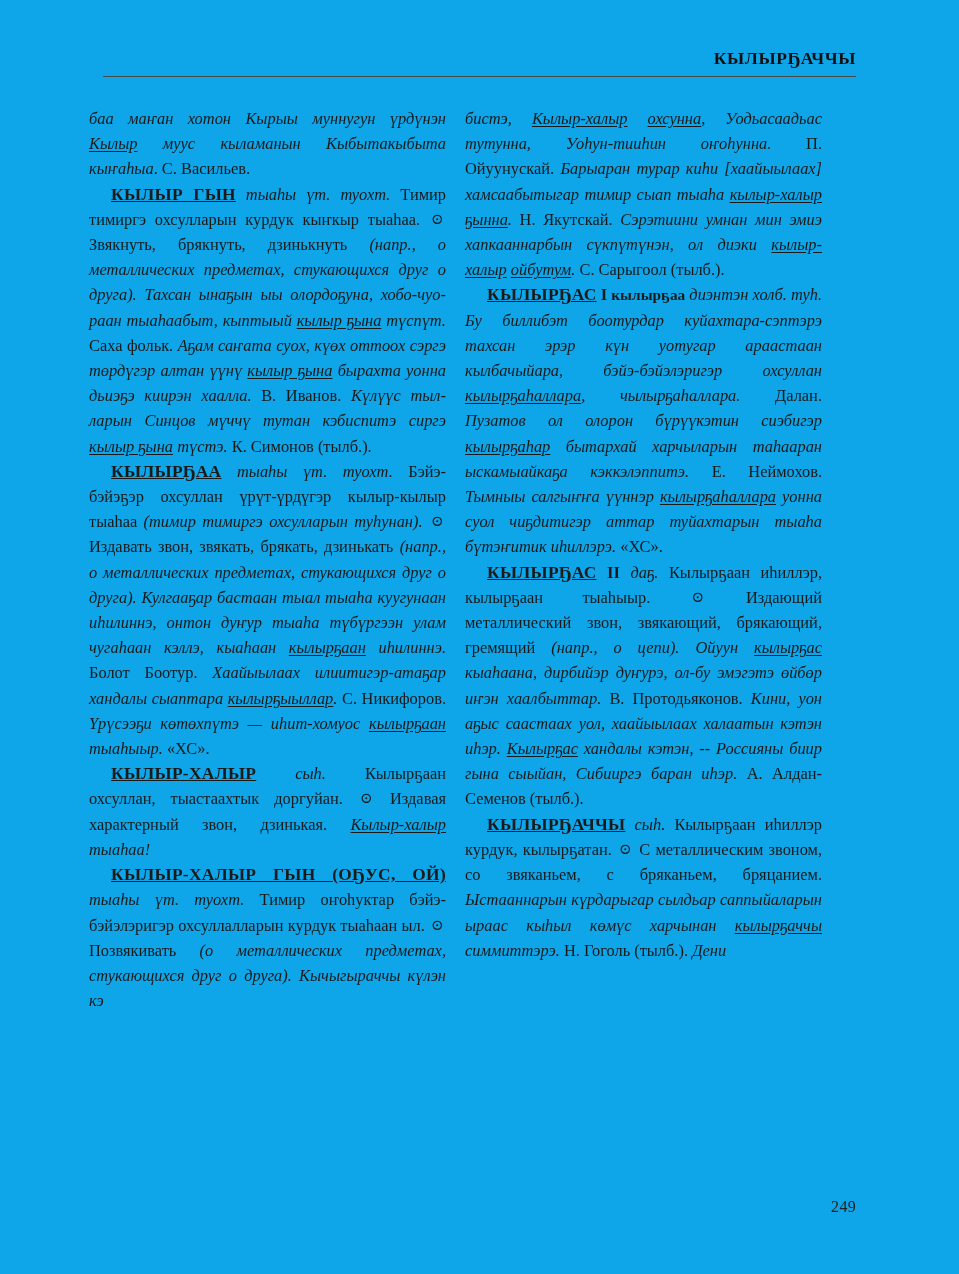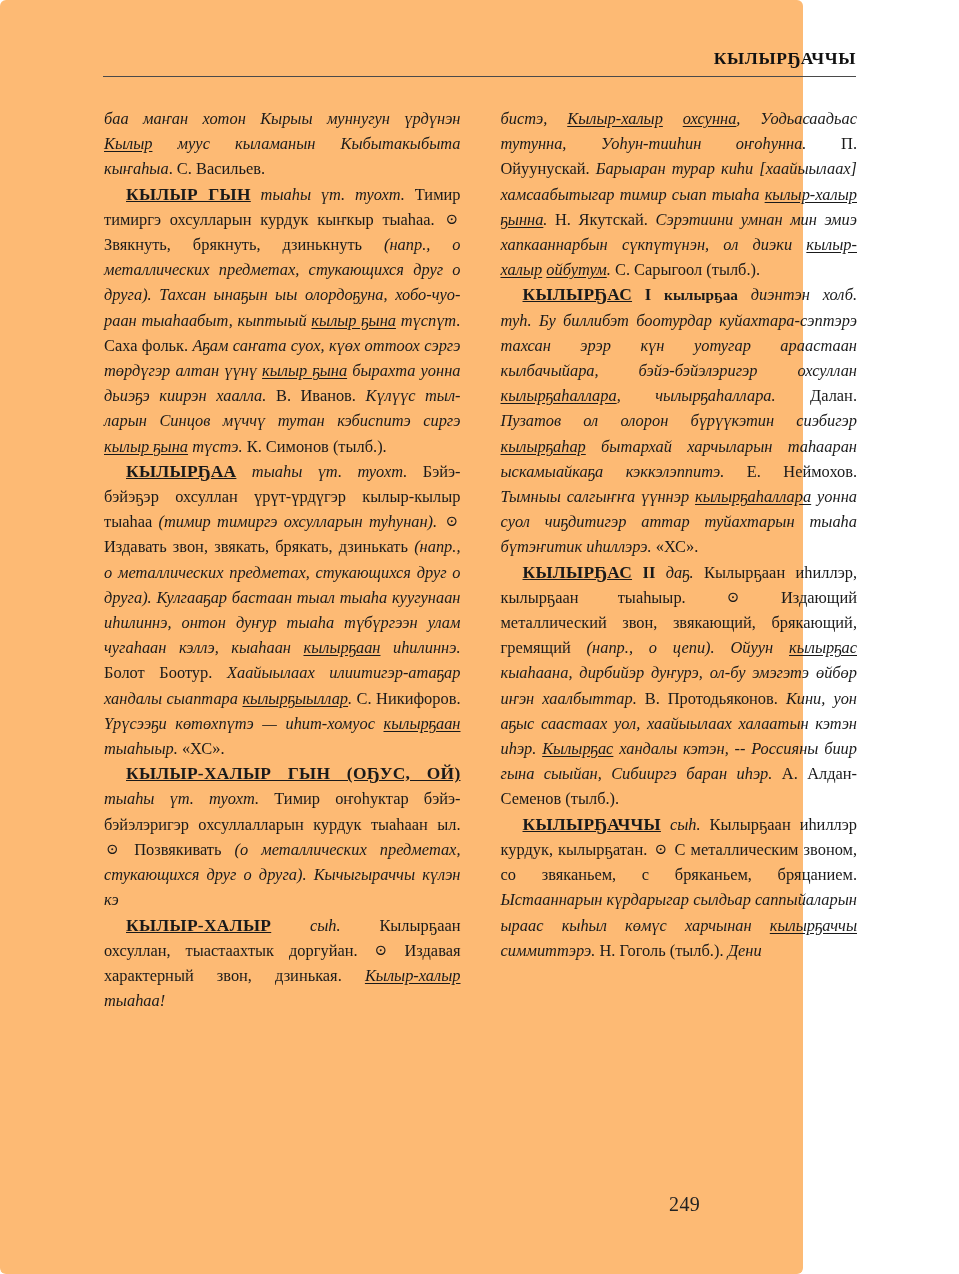--- a/index.html
+++ b/index.html
@@ -12,24 +12,23 @@
     height: 1274px;
     font-family: "Liberation Serif", "DejaVu Serif", serif;
     color: #1a1a1a;
     position: relative;
     overflow: hidden;
   }
 
   .page {
     position: absolute;
     left: 0; top: 0;
-    width: 803px;
+    width: 959px;
     height: 1274px;
-    background: #fdba74;
-    border-radius: 6px;
+    background: #0ea5e9;
   }
 
   
   .runhead {
     position: absolute;
     left: 103px;
     top: 50px;
     width: 753px;
     height: 34px;
   }
@@ -50,26 +49,26 @@
     left: 0;
     right: 0;
     top: 26px;
     height: 0;
     border-top: 1.6px solid #4a4a4a;
   }
 
   
   .columns {
     position: absolute;
-    left: 104px;
+    left: 89px;
     top: 106px;
     width: 753px;
     height: 1060px;
     display: flex;
-    gap: 40px;
+    gap: 19px;
   }
   .col {
     width: 357px;
     font-size: 16.4px;
     line-height: 25.2px;
     text-align: justify;
     text-justify: inter-word;
     hyphens: manual;
   }
 
@@ -112,21 +111,21 @@
     vertical-align: 1px;
     letter-spacing: 0.5px;
     padding: 0 2px;
   }
 
   
   .folio {
     position: absolute;
     right: 103px;
     bottom: 58px;
-    font-size: 20px;
+    font-size: 16px;
     color: #222;
     letter-spacing: 0.3px;
   }
 </style>
 </head>
 <body>
 
 <div class="page">
 
   <div class="runhead">
@@ -137,23 +136,23 @@
   <div class="columns">
 
     <div class="col">
 
       <p class="para"><span class="it">баа маҥан хотон Кырыы муннугун үрдү­нэн </span><span class="ul">Кылыр</span><span class="it"> муус кыламанын Кыбыта­кыбыта кыҥаһыа</span><span>. С. Васильев.</span></p>
 
       <p class="entry"><span class="hw">КЫЛЫР ГЫН</span> <span class="it">тыаһы үт. туохт.</span> <span>Тимир тимиргэ охсулларын курдук кыҥ­кыр тыаһаа.</span> <span class="mark">⊙</span> <span>Звякнуть, брякнуть, дзинькнуть </span><span class="it">(напр., о металлических предметах, стукающихся друг о друга).</span> <span class="it">Тахсан ынаҕын ыы олордоҕуна, хобо-чуо­раан тыаһаабыт, кыптыый </span><span class="ul">кылыр ҕына</span><span class="it"> түспүт.</span><span> Саха фольк.</span> <span class="it">Аҕам саҥата суох, күөх оттоох сэргэ төрдүгэр алтан үүнү </span><span class="ul">кылыр ҕына</span><span class="it"> бырахта уонна дьиэҕэ киирэн хаалла.</span><span> В. Иванов.</span> <span class="it">Күлүүс тыл­ларын Синцов мүччү тутан кэбиспитэ сиргэ </span><span class="ul">кылыр ҕына</span><span class="it"> түстэ.</span><span> К. Симонов (тылб.).</span></p>
 
       <p class="entry"><span class="hw">КЫЛЫРҔАА</span> <span class="it">тыаһы үт. туохт.</span> <span>Бэйэ-бэйэҕэр охсуллан үрүт-үрдүгэр кы­лыр-кылыр тыаһаа </span><span class="it">(тимир тимиргэ ох­сулларын туһунан).</span> <span class="mark">⊙</span> <span>Издавать звон, звякать, брякать, дзинькать </span><span class="it">(напр., о ме­таллических предметах, стукающихся друг о друга).</span> <span class="it">Кулгааҕар бастаан тыал тыаһа куугунаан иһилиннэ, онтон дуҥур тыаһа түбүргээн улам чугаһаан кэллэ, кыаһаан </span><span class="ul">кылырҕаан</span><span class="it"> иһилиннэ.</span><span> Болот Боотур.</span> <span class="it">Хаайыылаах илиитигэр-атаҕар хандалы сыаптара </span><span class="ul">кылырҕыыллар</span><span class="it">.</span><span> С. Ни­кифоров.</span> <span class="it">Үрүсээҕи көтөхпүтэ — иһит-хомуос </span><span class="ul">кылырҕаан</span><span class="it"> тыаһыыр.</span><span> «ХС».</span></p>
 
+      <p class="entry"><span class="hw">КЫЛЫР-ХАЛЫР</span> <span class="it">сыһ.</span> <span>Кылырҕаан охсуллан, тыастаахтык доргуйан.</span> <span class="mark">⊙</span> <span>Издавая характерный звон, дзинькая.</span> <span class="ul">Кы­лыр-халыр</span><span class="it"> тыаһаа!</span></p>
+
       <p class="entry"><span class="hw">КЫЛЫР-ХАЛЫР ГЫН (ОҔУС, ОЙ)</span> <span class="it">тыаһы үт. туохт.</span> <span>Тимир оҥоһук­тар бэйэ-бэйэлэригэр охсуллалларын кур­дук тыаһаан ыл.</span> <span class="mark">⊙</span> <span>Позвякивать </span><span class="it">(о ме­таллических предметах, стукающихся друг о друга).</span> <span class="it">Кычыгыраччы күлэн кэ­</span></p>
-
-      <p class="entry"><span class="hw">КЫЛЫР-ХАЛЫР</span> <span class="it">сыһ.</span> <span>Кылырҕаан охсуллан, тыастаахтык доргуйан.</span> <span class="mark">⊙</span> <span>Издавая характерный звон, дзинькая.</span> <span class="ul">Кы­лыр-халыр</span><span class="it"> тыаһаа!</span></p>
 
     </div>
 
     <div class="col">
 
       <p class="para"><span class="it">бистэ, </span><span class="ul">Кылыр-халыр</span><span class="it"> </span><span class="ul">охсунна</span><span class="it">, Уодьас­аадьас тутунна, Уоһун-тииһин оҥоһун­на.</span><span> П. Ойуунускай.</span><span class="it"> Барыаран турар киһи [хаайыылаах] хамсаабытыгар ти­мир сыап тыаһа </span><span class="ul">кылыр-халыр</span><span class="it"> </span><span class="ul">ҕынна</span><span class="it">.</span><span> Н. Якутскай.</span><span class="it"> Сэрэтиини умнан мин эмиэ хапкааннарбын сүкпүтүнэн, ол диэки </span><span class="ul">кылыр-халыр</span><span class="it"> </span><span class="ul">ойбутум</span><span class="it">.</span><span> С. Сарыг­оол (тылб.).</span></p>
 
       <p class="entry"><span class="hw">КЫЛЫРҔАС</span> <span class="rom">I</span> <span class="hw-sub">кылырҕаа</span> <span class="it">диэнтэн холб. туһ.</span> <span class="it">Бу биллибэт боотурдар куйахтара-сэптэрэ тахсан эрэр күн уотугар араастаан кылбачыйара, бэйэ-бэйэлэригэр охсуллан </span><span class="ul">кылырҕаһаллара</span><span class="it">, чылырҕаһаллара.</span><span> Далан.</span> <span class="it">Пузатов ол олорон бүрүүкэтин сиэбигэр </span><span class="ul">кылырҕаһар</span><span class="it"> бытархай харчыларын таһааран ыска­мыайкаҕа кэккэлэппитэ.</span><span> Е. Неймохов.</span> <span class="it">Тымныы салгыҥҥа үүннэр </span><span class="ul">кылырҕаһал­лара</span><span class="it"> уонна суол чиҕдитигэр аттар туйахтарын тыаһа бүтэҥитик иһил­лэрэ.</span><span> «ХС».</span></p>
 
       <p class="entry"><span class="hw">КЫЛЫРҔАС</span> <span class="rom">II</span> <span class="it">даҕ.</span> <span>Кылырҕаан иһиллэр, кылырҕаан тыаһыыр.</span> <span class="mark">⊙</span> <span>Издаю­щий металлический звон, звякающий, брякающий, гремящий </span><span class="it">(напр., о цепи).</span> <span class="it">Ойуун </span><span class="ul">кылырҕас</span><span class="it"> кыаһаана, дирбийэр ду­ҥурэ, ол-бу эмэгэтэ өйбөр иҥэн хаал­быттар.</span><span> В. Протодьяконов.</span> <span class="it">Кини, уон аҕыс саастаах уол, хаайыылаах халаа­тын кэтэн иһэр.</span> <span class="ul">Кылырҕас</span><span class="it"> хандалы кэ­тэн, -- Россияны биир гына сыыйан, Сибииргэ баран иһэр.</span><span> А. Алдан-Семенов (тылб.).</span></p>

